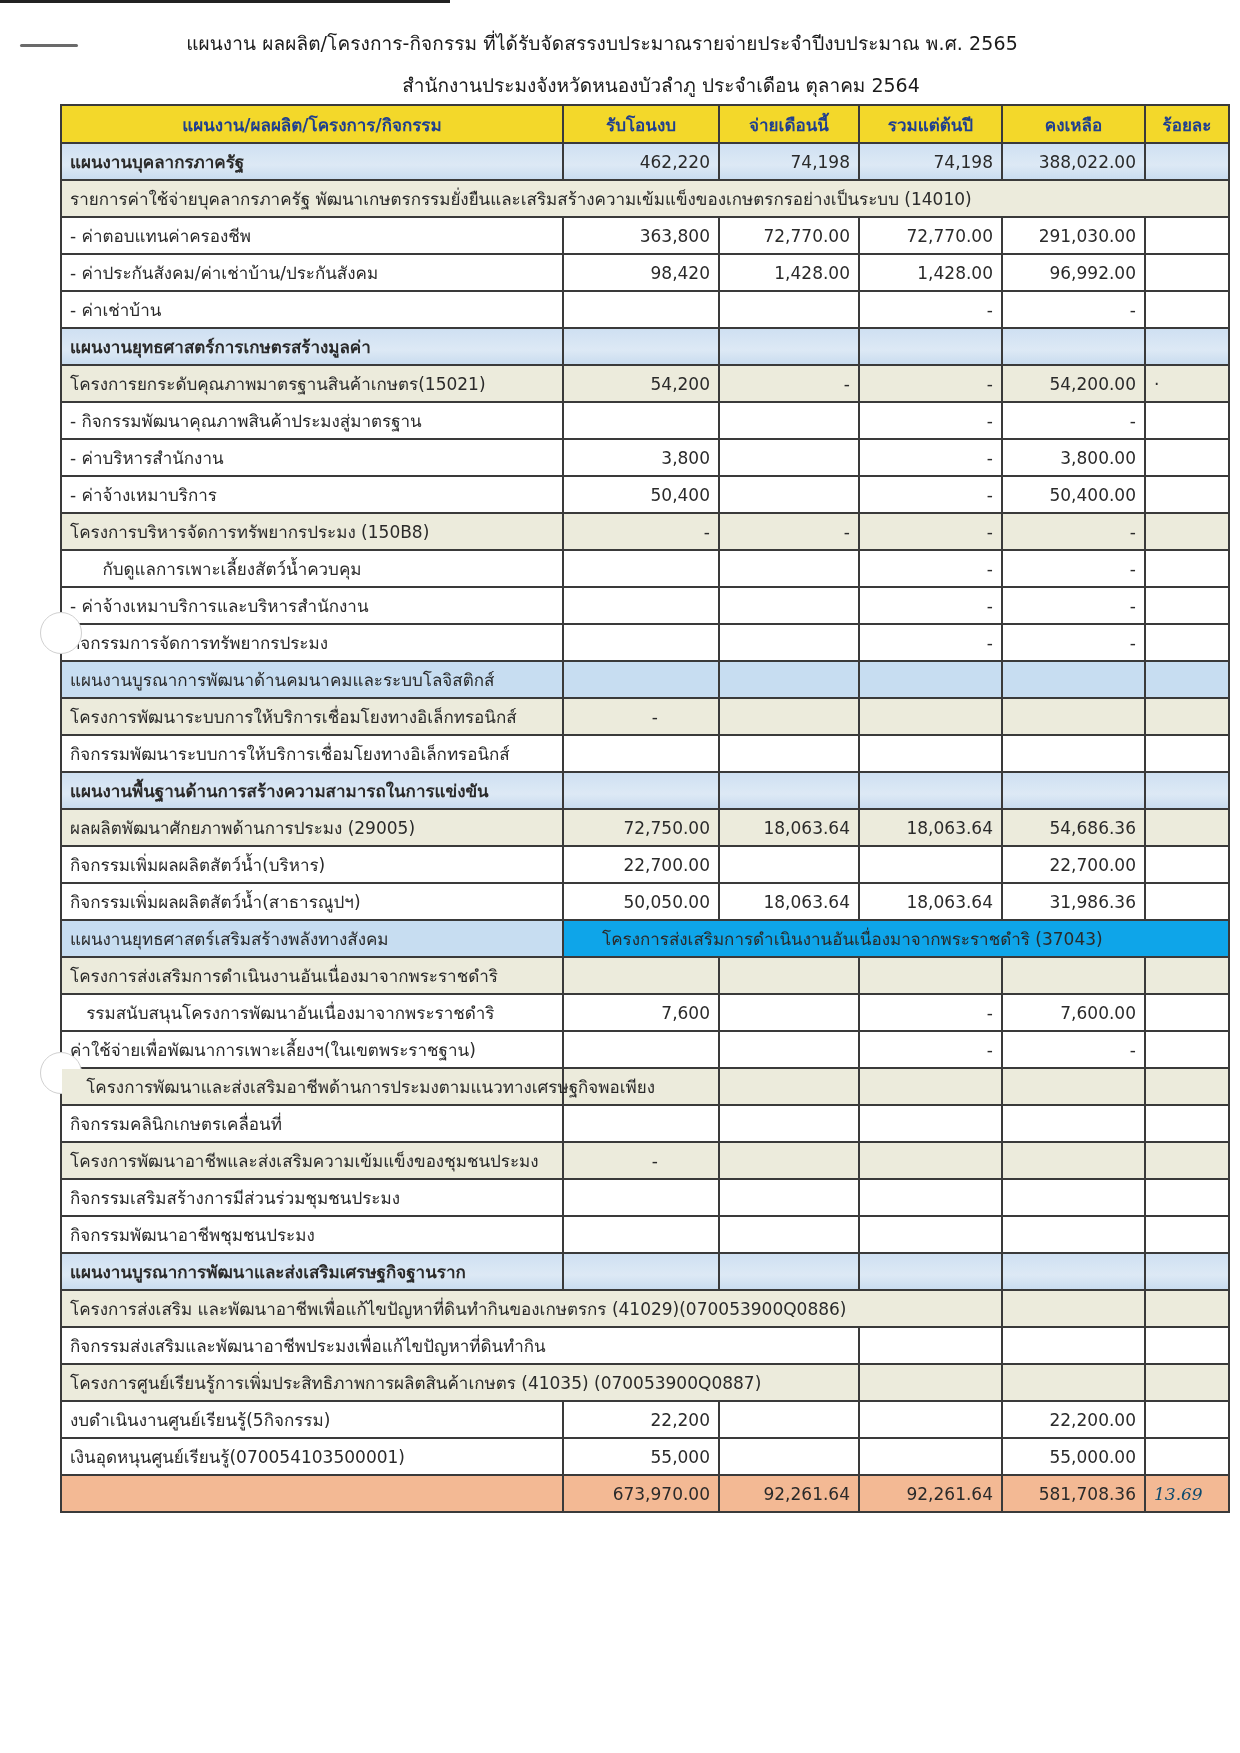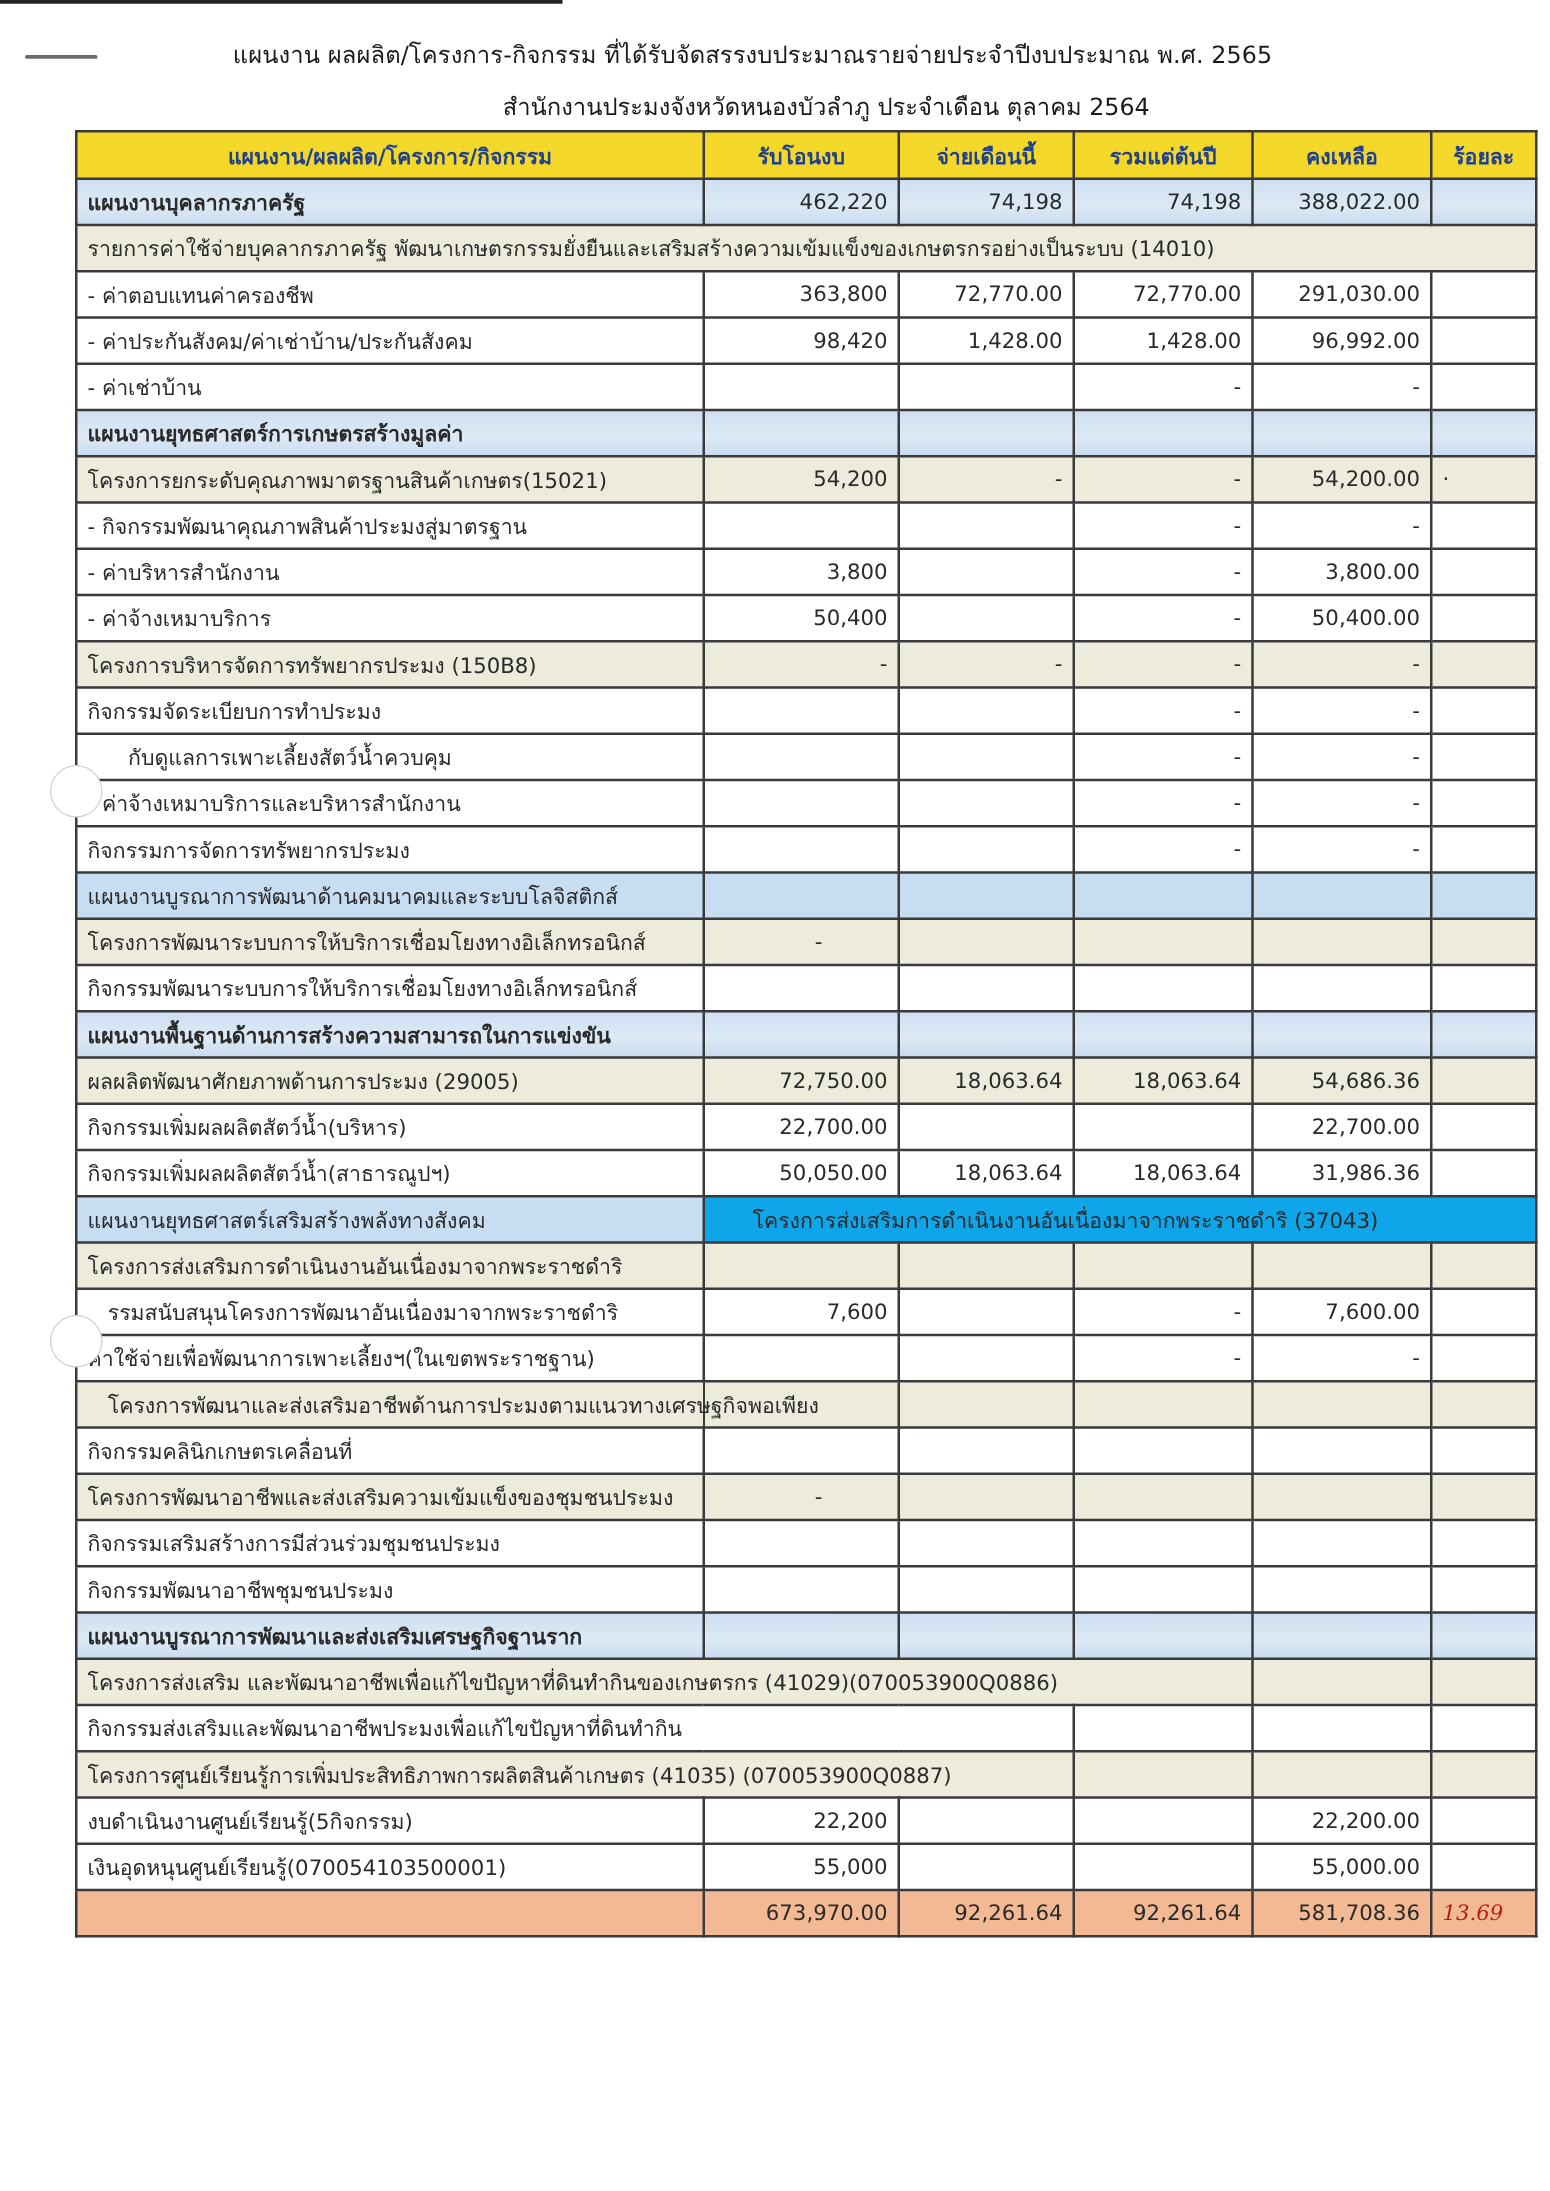--- a/index.html
+++ b/index.html
@@ -52,21 +52,21 @@
   tr.plan td.name { font-weight: bold; }
   tr.plan-b td { background: #c7ddf1; }
   tr.proj td { background: #ecebdc; margin-top: 16px; }
   tr.total td { background: #f3b994; }
   td.num { text-align: right; }
   td.dash { text-align: right; padding-right: 18px; }
   td.bold-num { text-align: right; font-weight: bold; }
   td.name { text-align: left; }
   td.bold { font-weight: bold; }
   .hand {
-    font-family: "DejaVu Serif", serif; color: #b91c1c; font-style: italic; font-size: 17px;
+    font-family: "DejaVu Serif", serif; color: #0c4a6e; font-style: italic; font-size: 17px;
   }
   .punch {
     position: absolute; width: 40px; height: 40px; border-radius: 50%;
     background: #ffffff; border: 1px solid #d0d0d0;
   }
 </style>
 </head>
 <body>
 
 <div class="scan-top"></div>
@@ -183,28 +183,20 @@
 
     <tr class="proj">
       <td class="name">โครงการบริหารจัดการทรัพยากรประมง (150B8)</td>
       <td class="dash">-</td>
       <td class="dash">-</td>
       <td class="dash">-</td>
       <td class="dash">-</td>
       <td class="num"></td>
     </tr>
 
-    <tr>
-      <td class="name">กิจกรรมจัดระเบียบการทำประมง</td>
-      <td class="num"></td>
-      <td class="num"></td>
-      <td class="dash">-</td>
-      <td class="dash">-</td>
-      <td class="num"></td>
-    </tr>
 
     <tr>
       <td class="name" style="white-space:pre;">      กับดูแลการเพาะเลี้ยงสัตว์น้ำควบคุม</td>
       <td class="num"></td>
       <td class="num"></td>
       <td class="dash">-</td>
       <td class="dash">-</td>
       <td class="num"></td>
     </tr>
 

